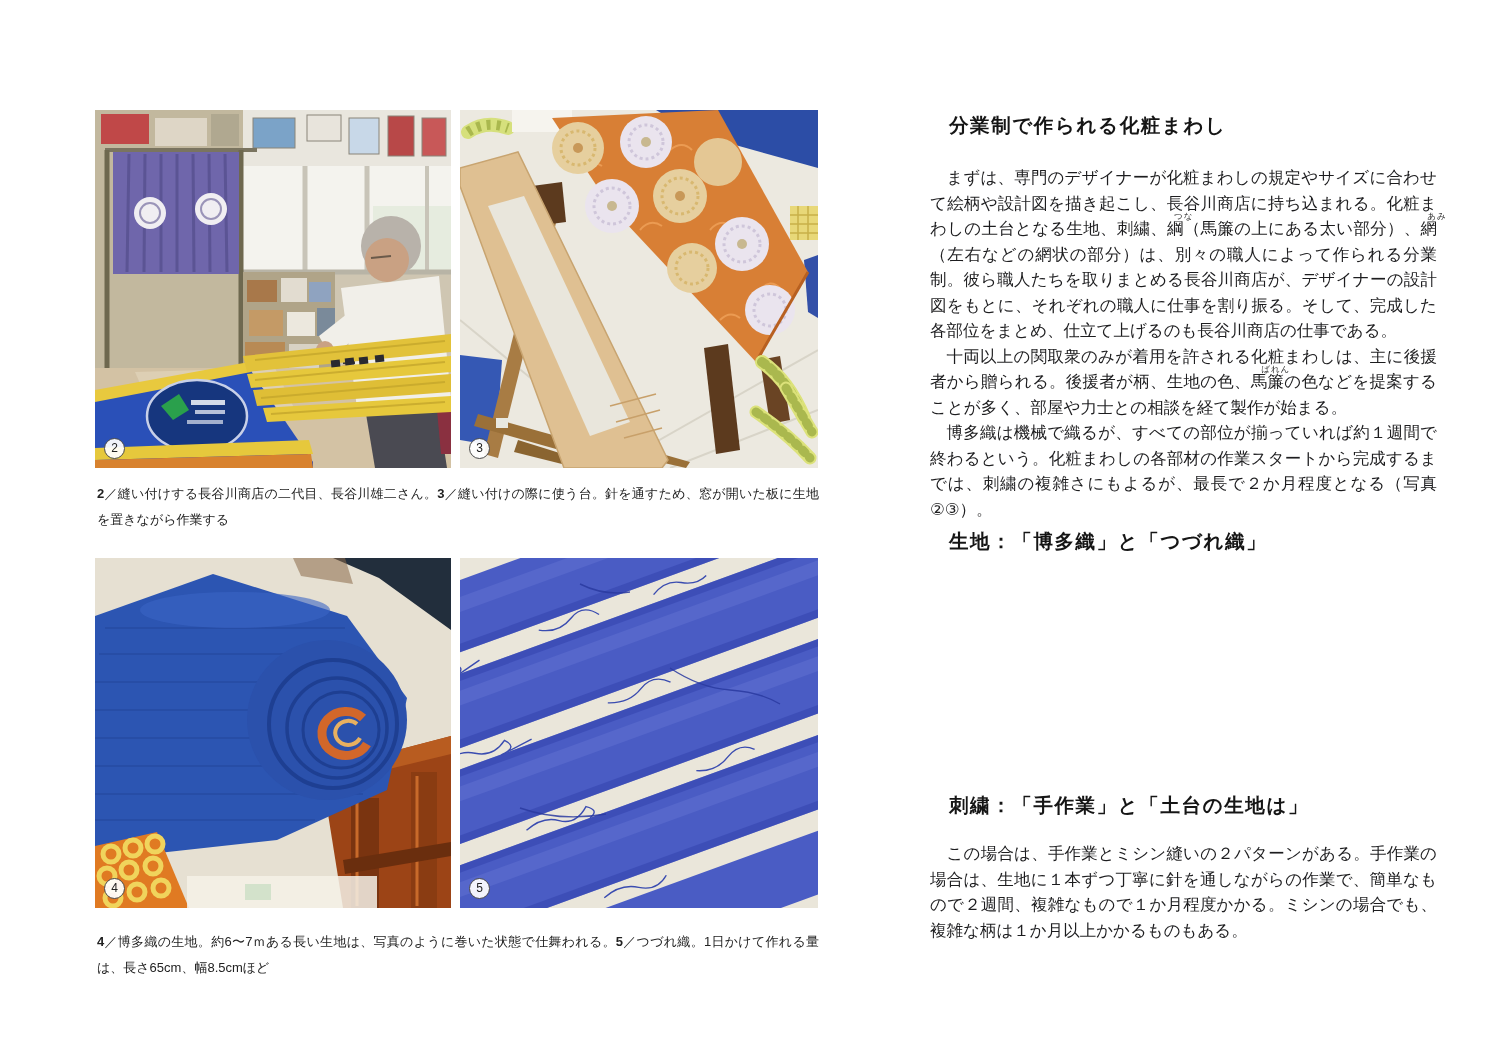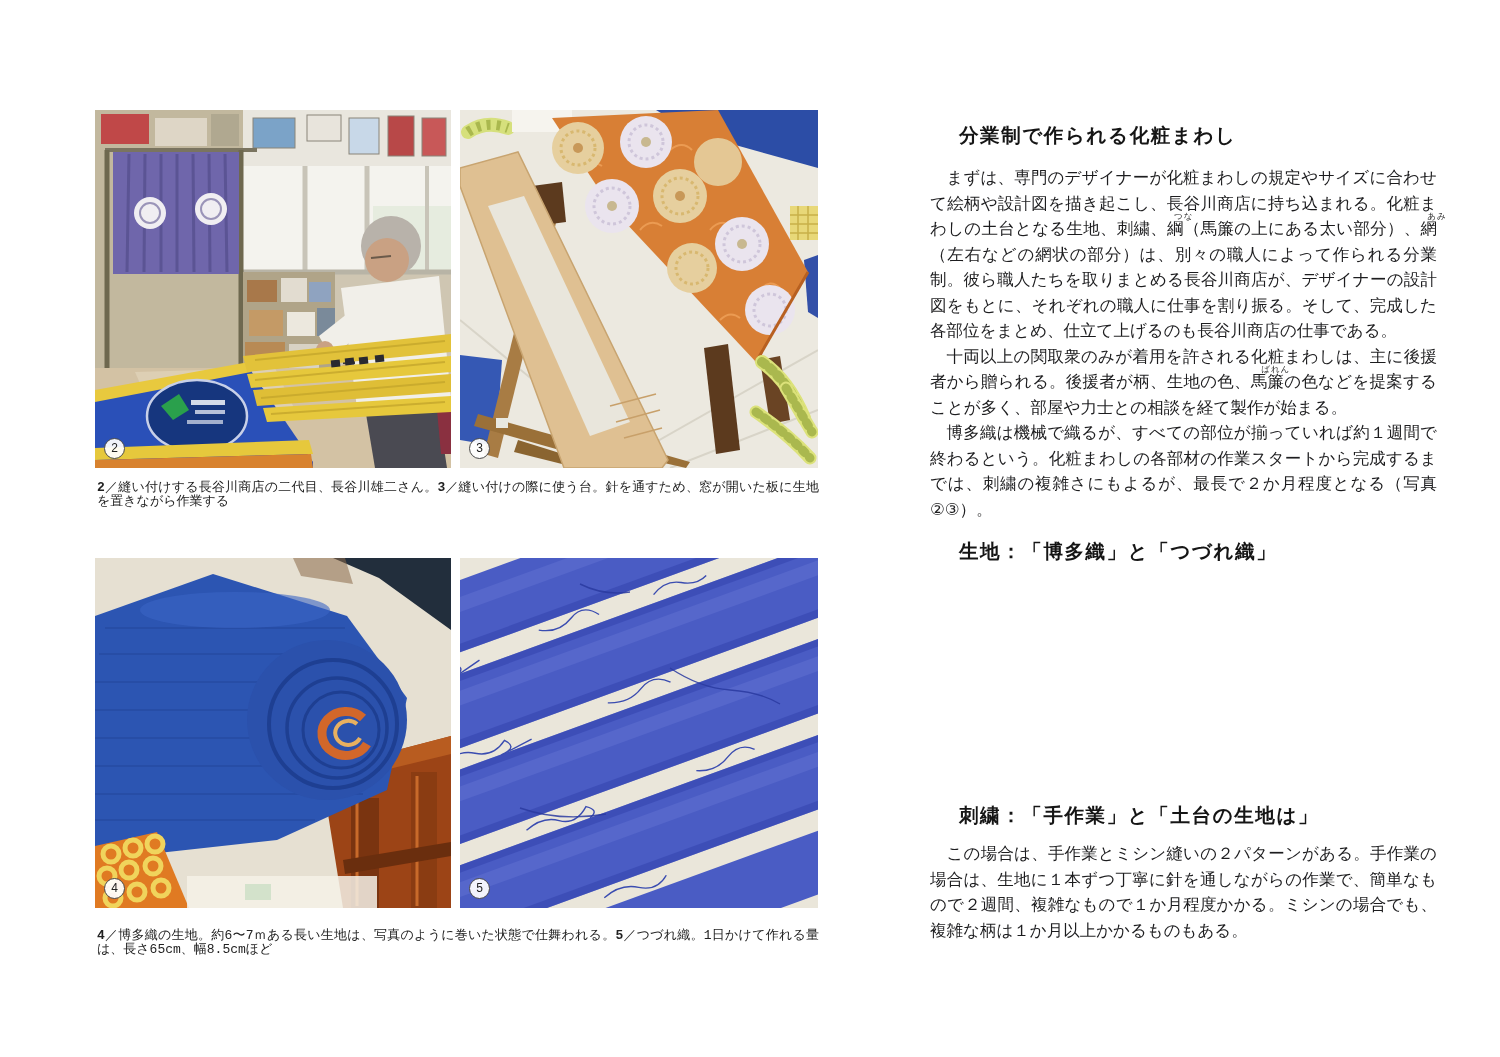--- a/index.html
+++ b/index.html
@@ -14,28 +14,28 @@
   #photo4{left:95px;top:558px;width:356px;height:350px}
   #photo5{left:460px;top:558px;width:358px;height:350px}
   .photo svg{display:block;width:100%;height:100%}
   .badge{
     position:absolute;left:9px;bottom:9px;width:19px;height:19px;
     border-radius:50%;background:rgba(255,255,255,.93);border:1.5px solid #4a4a4a;
     color:#222;font-size:12px;font-weight:400;line-height:18px;text-align:center;
   }
   .caption{
     position:absolute;left:97px;width:722px;
-    font-size:13px;line-height:14px;color:#222;text-align:justify;font-family:Liberation Mono, monospace;
+    font-size:13px;line-height:26px;color:#222;text-align:justify;
   }
   #caption-0{top:481px}
   #caption-1{top:929px}
   .caption b{font-weight:700}
   #article{position:absolute;left:930px;top:0;width:507px;height:1057px}
   .heading{
-    position:absolute;margin:14px;padding-left:15px;white-space:nowrap;
+    position:absolute;margin:4px;padding-left:15px;white-space:nowrap;
     font-size:19.5px;font-weight:700;letter-spacing:1.6px;color:#151515;
   }
   .body{
     position:absolute;width:507px;
     font-size:16.5px;line-height:25.5px;text-align:justify;color:#1d1d1f;
   }
   .body p{margin:0;text-indent:1em}
   .sec0h{top:108px}.sec0b{top:165px}
   .sec1h{top:524px}.sec1b{top:577px}
   .sec2h{top:788px}.sec2b{top:841px}

